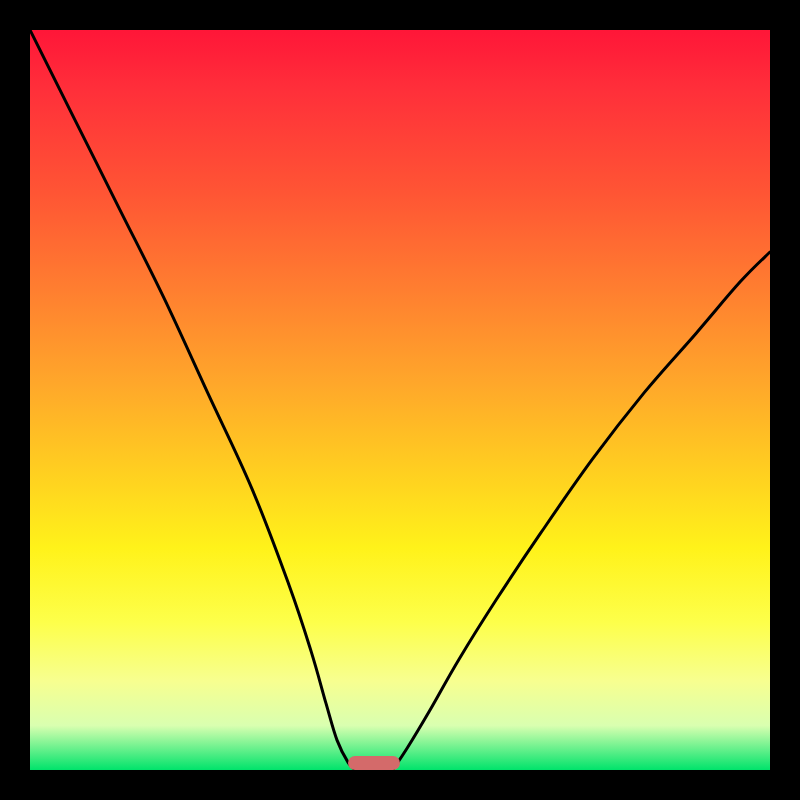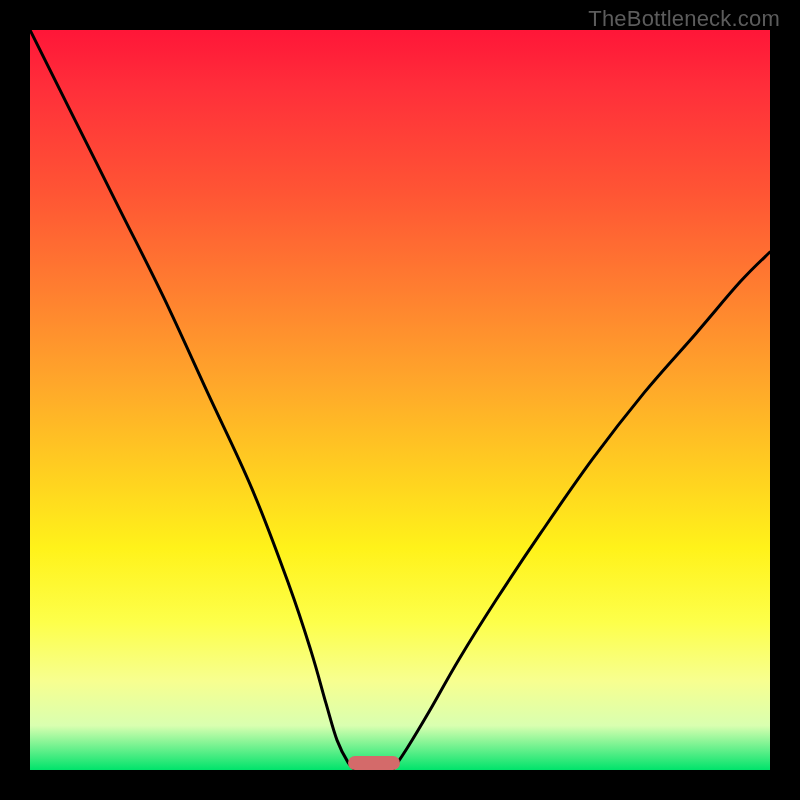--- a/index.html
+++ b/index.html
@@ -68,21 +68,20 @@
     height: 14px;
     border-radius: 7px;
     background: #d46a6a;
     bottom: 0;
   }
 </style>
 </head>
 <body>
 
 <div class="outer">
-  <div class="watermark">TheBottleneck.com</div>
 
   <div class="plot">
     <svg class="curves" viewBox="0 0 740 740" preserveAspectRatio="none">
       <path id="left-curve-path" d="M 0 0 C 7.991999999999999 15.983999999999991, 28.416 56.83199999999995, 44.4 88.79999999999995 C 60.384 120.76799999999996, 72.816 145.632, 88.8 177.60000000000002 C 104.78399999999999 209.56800000000004, 117.216 233.1, 133.2 266.4 C 149.184 299.7, 161.61599999999999 327.96799999999996, 177.6 362.59999999999997 C 193.584 397.23199999999997, 207.348 424.168, 222 458.8 C 236.652 493.432, 248.344 525.696, 259 555 C 269.656 584.304, 274.53999999999996 600.288, 281.2 621.6 C 287.86 642.912, 291.338 657.4159999999999, 296 673.4 C 300.662 689.384, 303.104 699.7439999999999, 307.09999999999997 710.4 C 311.09599999999995 721.056, 314.87 727.272, 318.2 732.6 C 321.53 737.928, 324.26800000000003 738.668, 325.6 740"></path>
       <path id="right-curve-path" d="M 362.59999999999997 740 C 365.26399999999995 736.004, 370.74 728.456, 377.40000000000003 717.8 C 384.06000000000006 707.1439999999999, 390.276 696.784, 399.6 680.8 C 408.92400000000004 664.8159999999999, 417.212 648.98, 429.2 629 C 441.188 609.02, 451.548 592.444, 466.2 569.8 C 480.852 547.156, 493.284 528.508, 510.59999999999997 503.2 C 527.9159999999999 477.892, 543.752 454.508, 562.4 429.2 C 581.048 403.892, 595.5519999999999 385.24399999999997, 614.1999999999999 362.59999999999997 C 632.848 339.95599999999996, 648.684 323.38000000000005, 666 303.40000000000003 C 683.316 283.42, 697.0799999999999 266.25199999999995, 710.4 251.59999999999997 C 723.72 236.94799999999995, 734.672 227.328, 740 222"></path>
     </svg>
     <div id="optimal-marker" class="marker" style="left: 318.2px; width: 51.8px;"></div>
   </div>
 </div>
 

